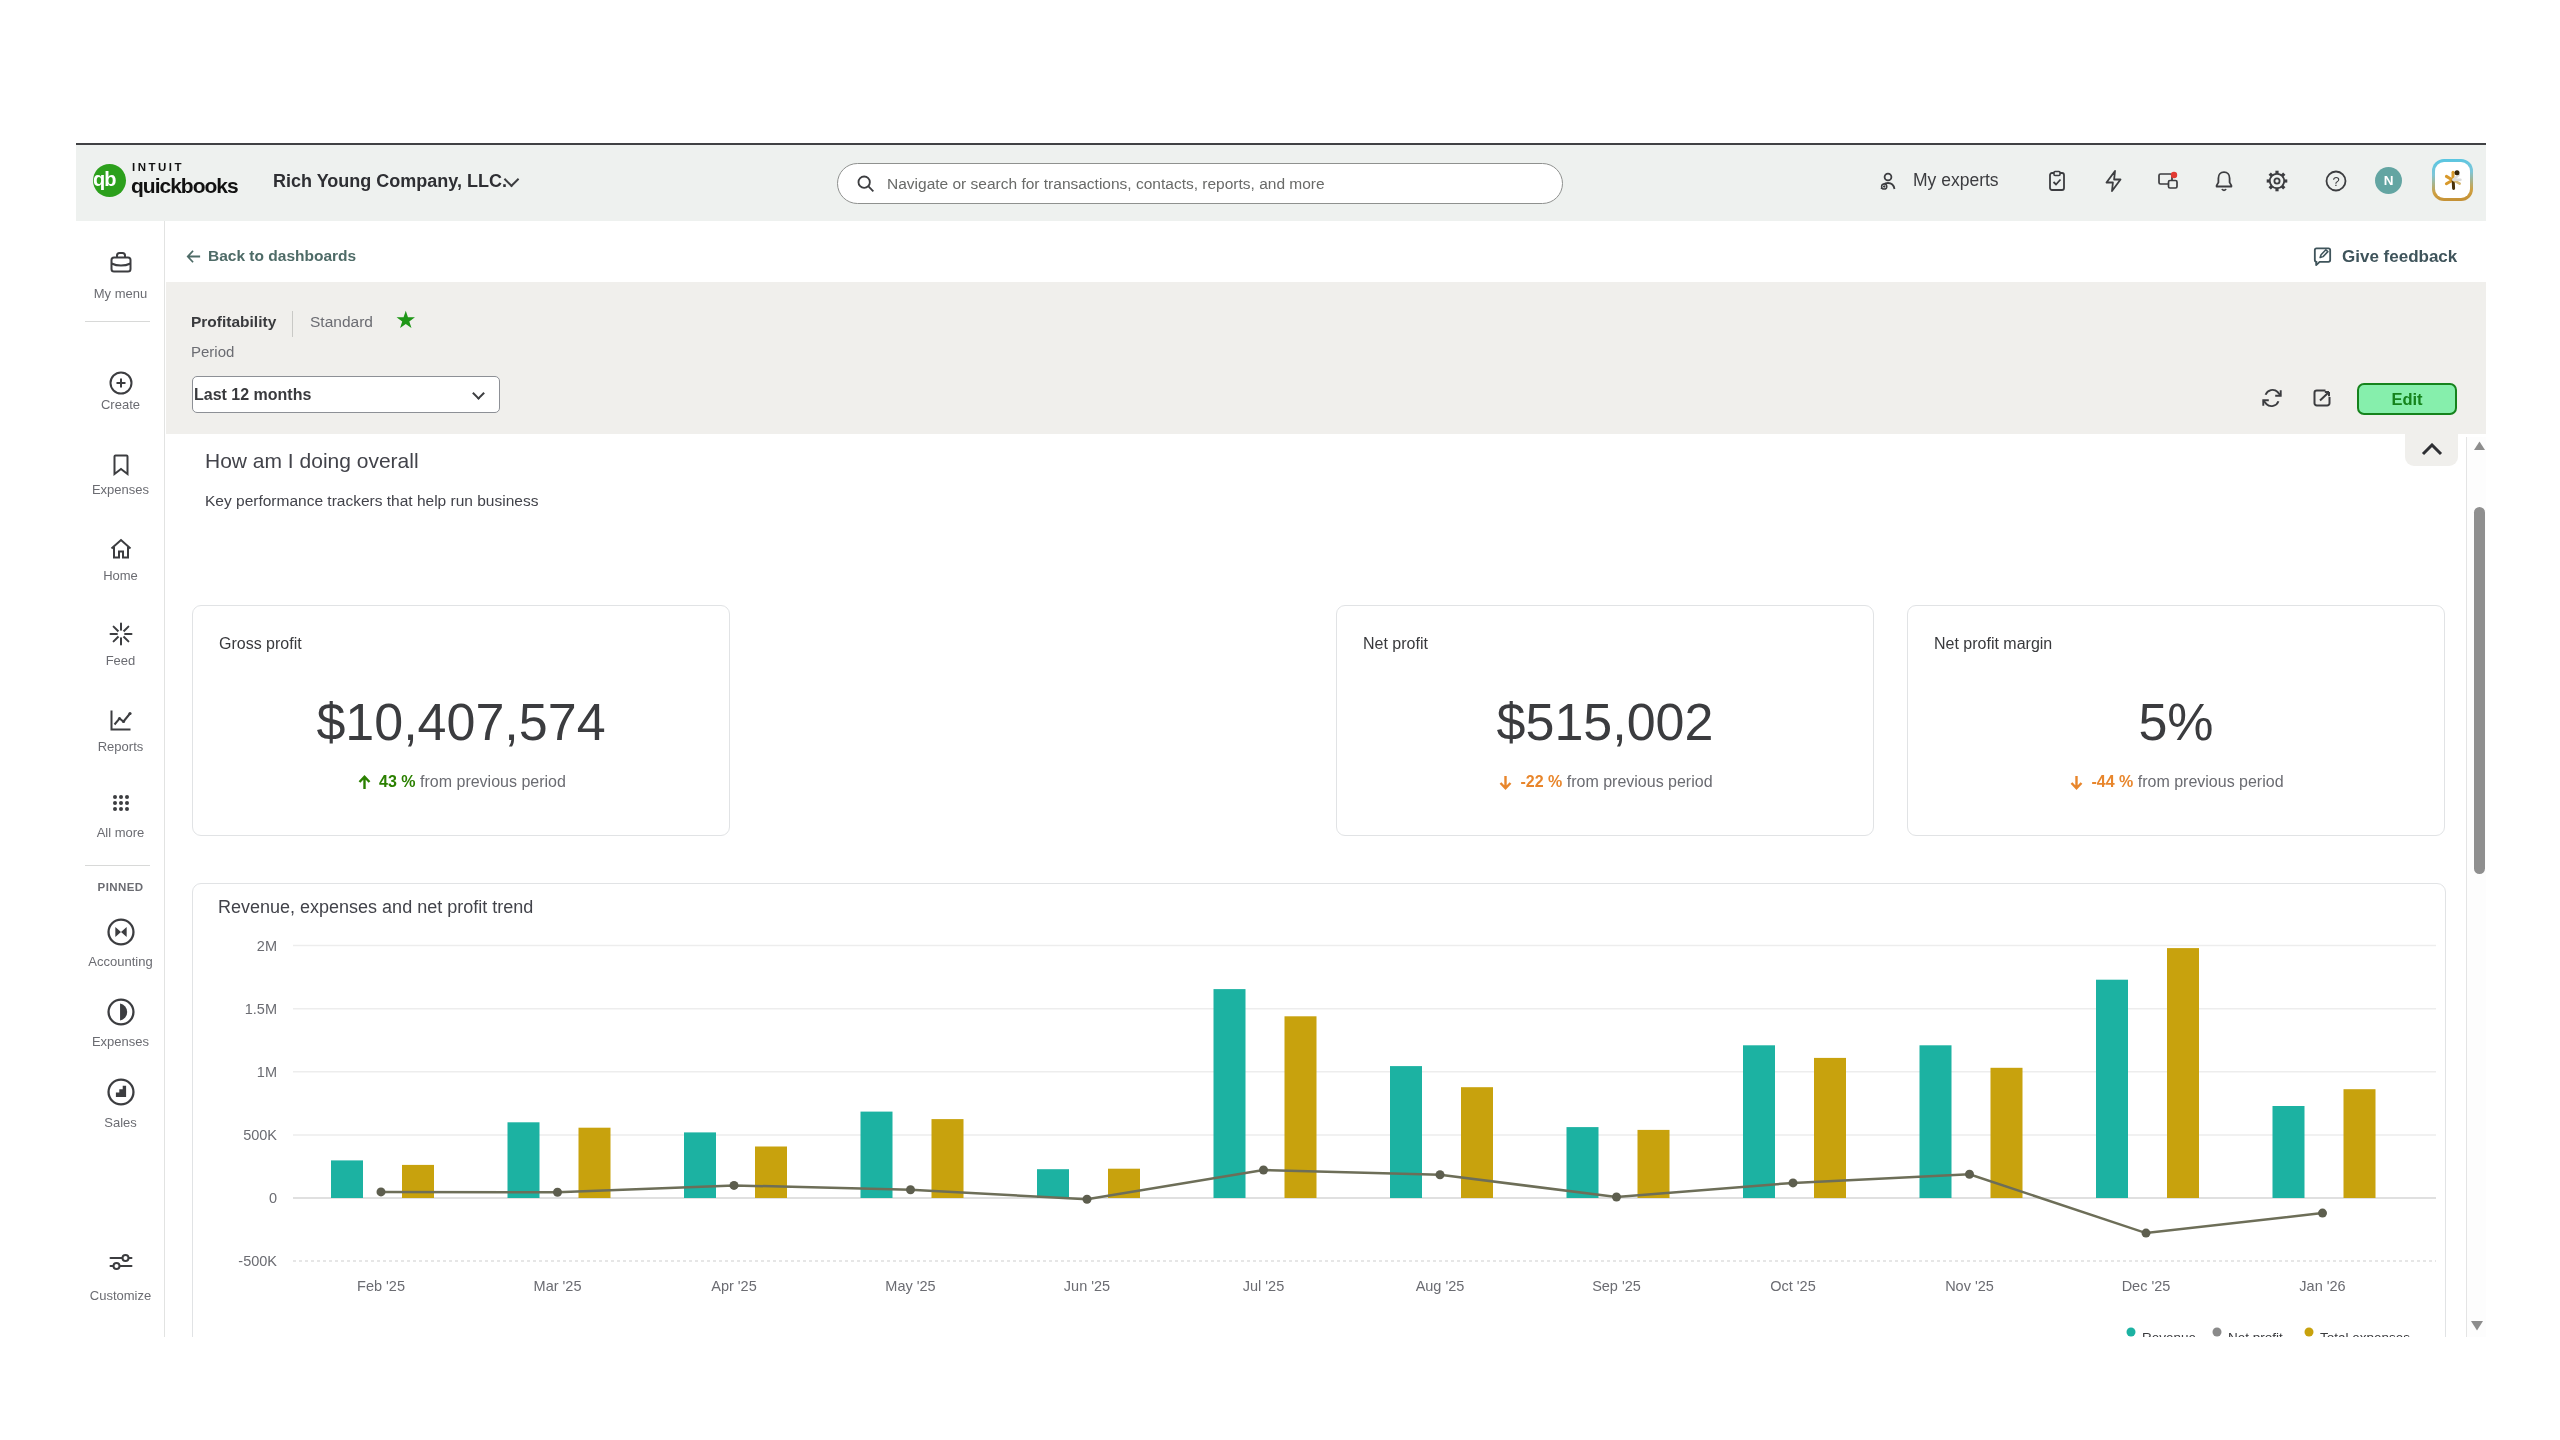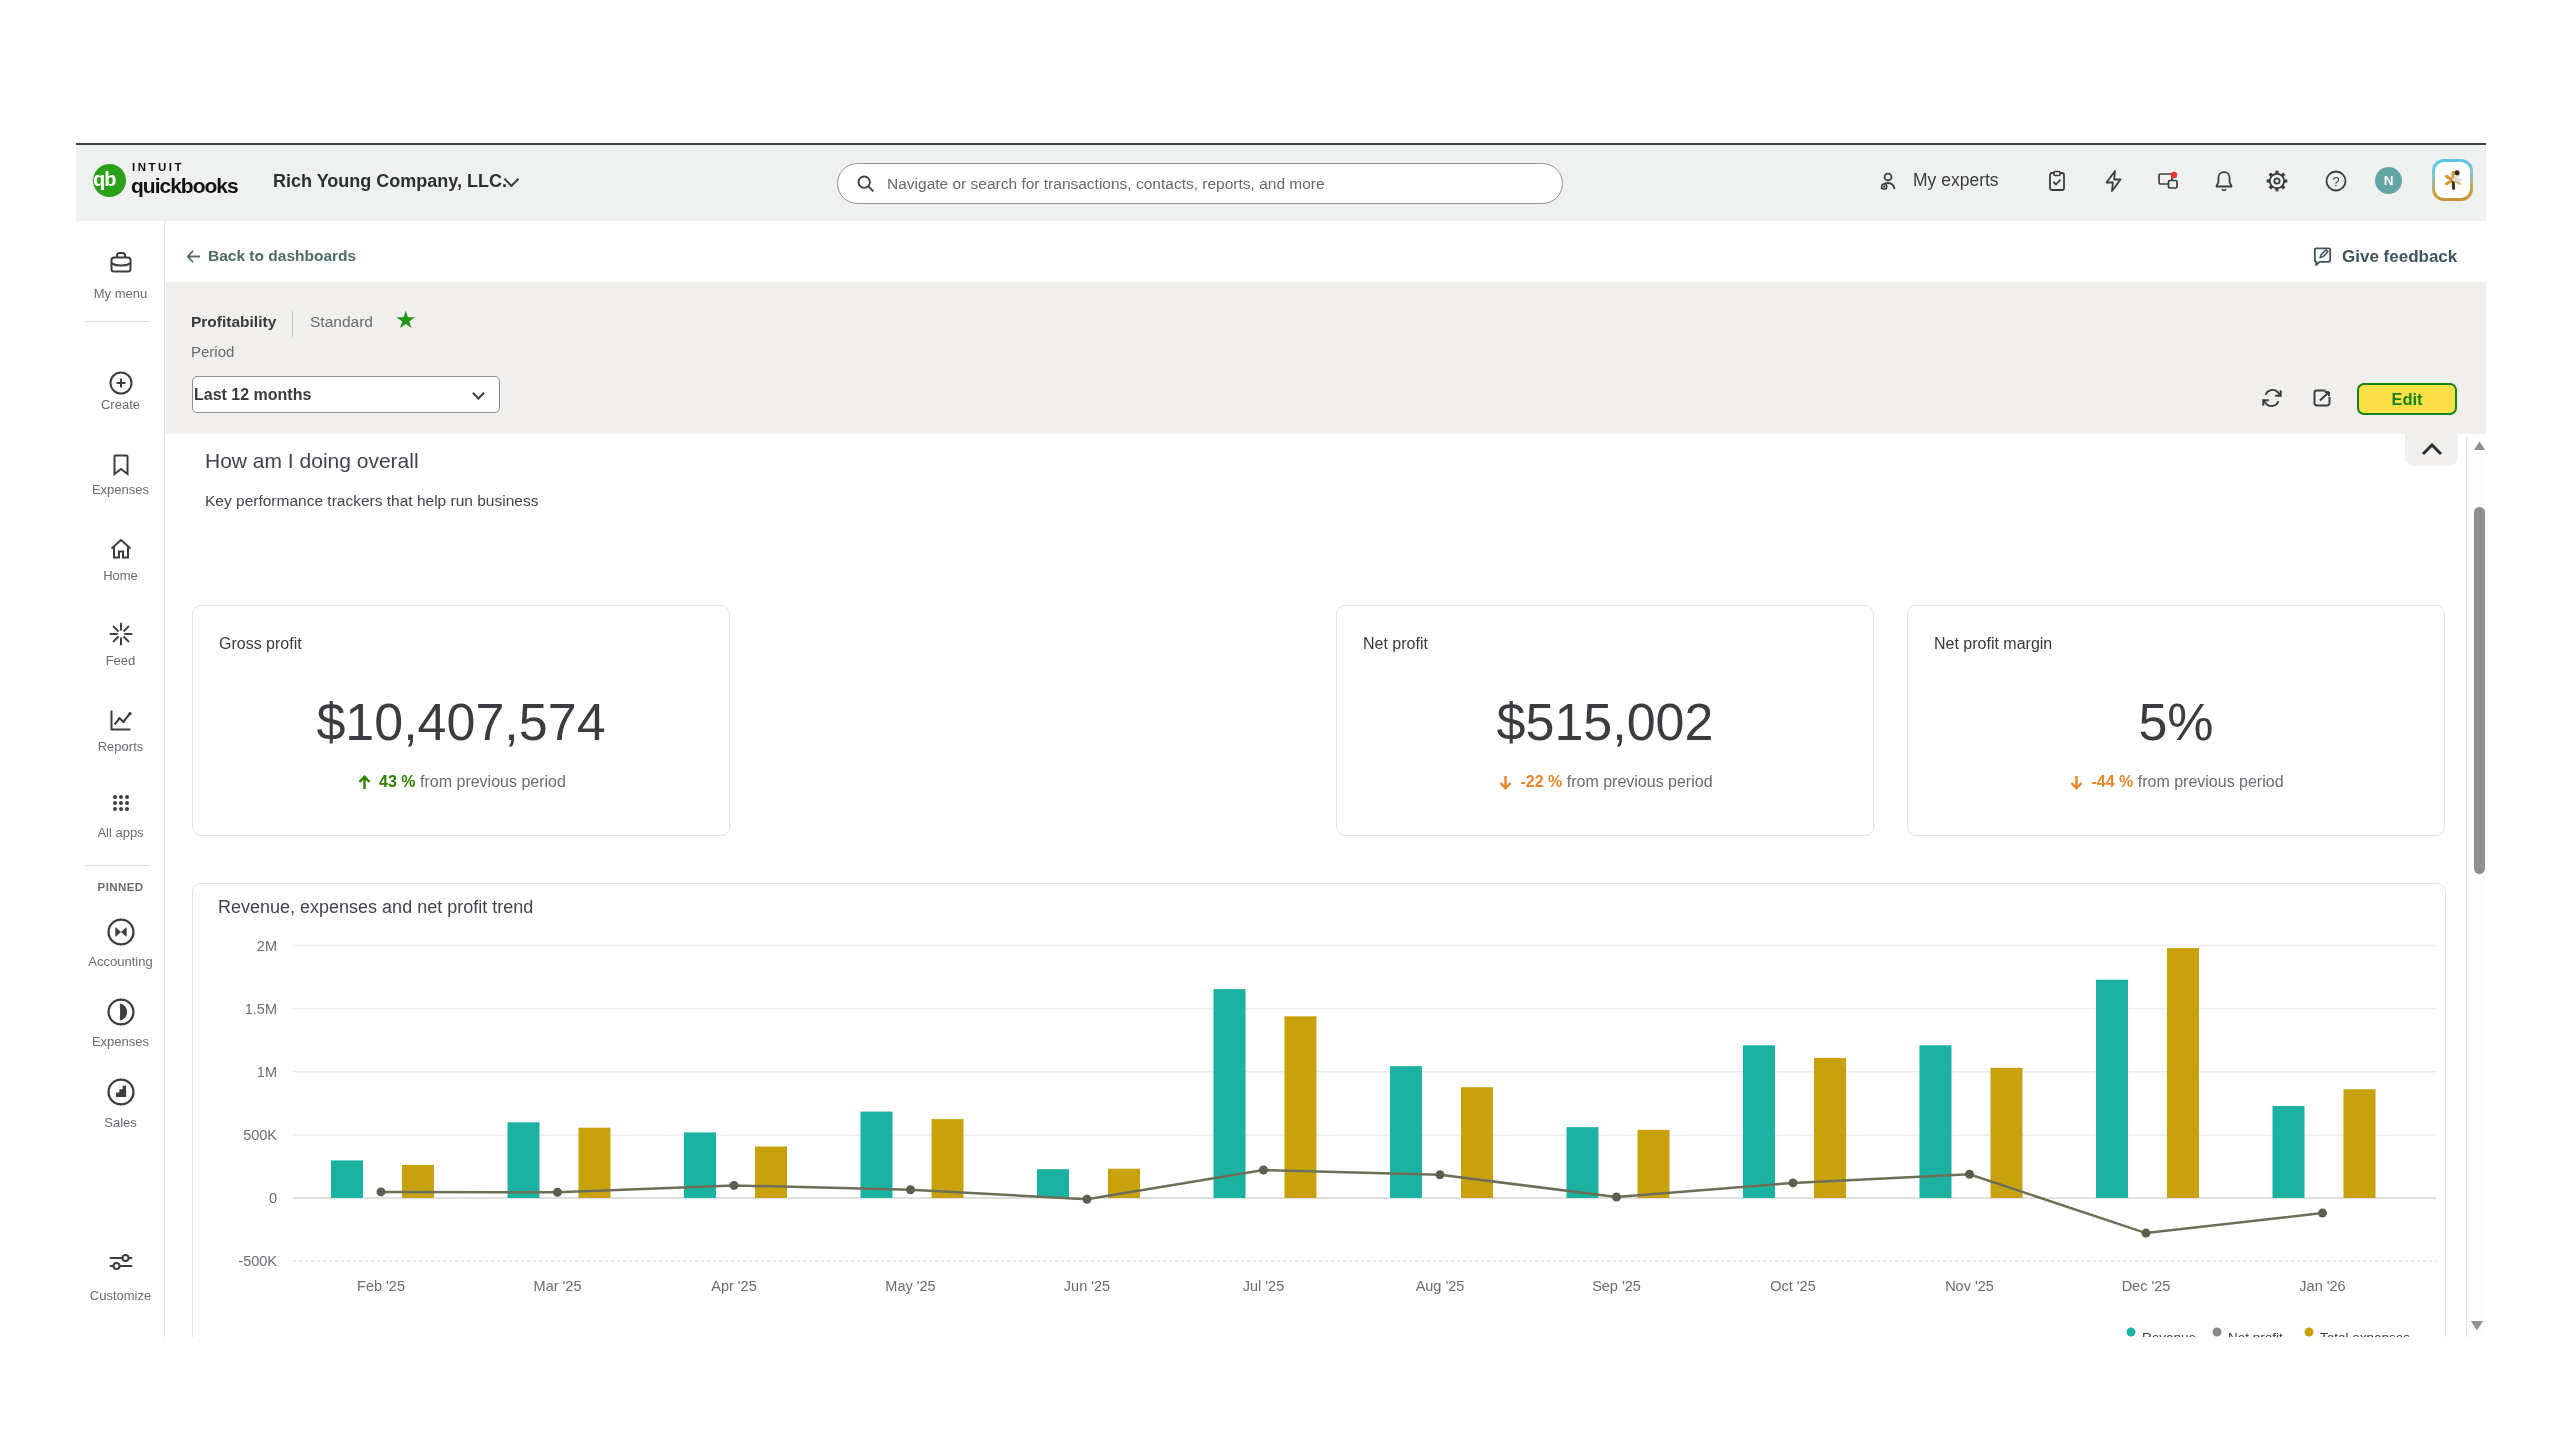--- a/index.html
+++ b/index.html
@@ -25,21 +25,21 @@
 .feedback { position:absolute; left:2235px; top:102px; display:flex; align-items:center; font-size:17px; font-weight:bold; color:#3f545b; }
 #band { position:absolute; left:90px; top:139px; width:2320px; height:152px; background:#f0efec; }
 .prof { position:absolute; left:25px; top:31px; font-size:15.5px; font-weight:bold; color:#393a3d; }
 .bsep { position:absolute; left:126px; top:29px; width:1px; height:26px; background:#c9c9c6; }
 .bstd { position:absolute; left:144px; top:31px; font-size:15.5px; color:#6b6c72; }
 .bstar { position:absolute; left:229px; top:26px; font-size:24px; line-height:24px; color:#1f9617; }
 .period { position:absolute; left:25px; top:61px; font-size:15px; color:#6b6c72; }
 .dropdown { position:absolute; left:26px; top:94px; width:308px; height:37px; background:#fff; border:1px solid #8d9096; border-radius:5px; font-size:16px; font-weight:bold; color:#393a3d; line-height:35px; padding-left:1px; }
 .ddchev { position:absolute; right:16px; top:12px; width:9px; height:9px; border-right:2px solid #3c3d40; border-bottom:2px solid #3c3d40; transform:rotate(45deg); }
 .bandic { position:absolute; top:105px; }
-.editbtn { position:absolute; left:2191px; top:101px; width:100px; height:32px; border:2.5px solid #15831c; border-radius:7px; background:#fde047; color:#15831c; font-size:16.5px; font-weight:bold; text-align:center; line-height:28px; }
+.editbtn { position:absolute; left:2191px; top:101px; width:100px; height:32px; border:2.5px solid #15831c; border-radius:7px; background:#86efac; color:#15831c; font-size:16.5px; font-weight:bold; text-align:center; line-height:28px; }
 .collapsetab { position:absolute; left:2329px; top:291px; width:53px; height:32px; background:#f0efec; border-radius:0 0 9px 9px; }
 .collapsetab svg { display:block; margin:9px auto 0; }
 .h1 { position:absolute; left:129px; top:306px; font-size:21px; color:#42434a; }
 .h2 { position:absolute; left:129px; top:349px; font-size:15.5px; color:#42434a; }
 .card { position:absolute; background:#fff; border:1px solid #e1e3e5; border-radius:9px; }
 .ctitle { position:absolute; left:26px; top:29px; font-size:16px; color:#393a3d; }
 .cnum { position:absolute; left:0; width:100%; top:86px; text-align:center; color:#3b3c3f; }
 .cchg { position:absolute; left:0; width:100%; top:167px; display:flex; align-items:center; justify-content:center; font-size:16px; }
 .cchg span { color:#6b6c72; }
 .cchg b { font-weight:bold; }
@@ -161,21 +161,21 @@
           <circle cx="9" cy="9" r="2" fill="#3c3d40"></circle>
           <circle cx="15" cy="9" r="2" fill="#3c3d40"></circle>
           <circle cx="21" cy="9" r="2" fill="#3c3d40"></circle>
           <circle cx="9" cy="15" r="2" fill="#3c3d40"></circle>
           <circle cx="15" cy="15" r="2" fill="#3c3d40"></circle>
           <circle cx="21" cy="15" r="2" fill="#3c3d40"></circle>
           <circle cx="9" cy="21" r="2" fill="#3c3d40"></circle>
           <circle cx="15" cy="21" r="2" fill="#3c3d40"></circle>
           <circle cx="21" cy="21" r="2" fill="#3c3d40"></circle>
         </svg></div>
-      <div class="slabel" style="top:604px">All apps</div>
+      <div class="slabel" style="top:604px">All more</div>
       <div class="sdiv" style="top:644px"></div>
       <div class="slabel" style="top:660px;font-weight:bold;font-size:11.5px;letter-spacing:.4px">PINNED</div>
       <div class="sicon" style="top:694px"><svg width="34" height="34" viewBox="0 0 30 30">
           <circle cx="15" cy="15" r="11" fill="none" stroke="#3c3d40" stroke-width="2"></circle>
           <path d="M10 10.5v9l5-4.5zM20 10.5v9l-5-4.5z" fill="#3c3d40"></path>
         </svg></div>
       <div class="slabel" style="top:733px">Accounting</div>
       <div class="sicon" style="top:774px"><svg width="34" height="34" viewBox="0 0 30 30">
           <circle cx="15" cy="15" r="11" fill="none" stroke="#3c3d40" stroke-width="2"></circle>
           <path d="M14.2 7.6a7.5 7.5 0 0 1 0 14.8z" fill="#3c3d40"></path>

